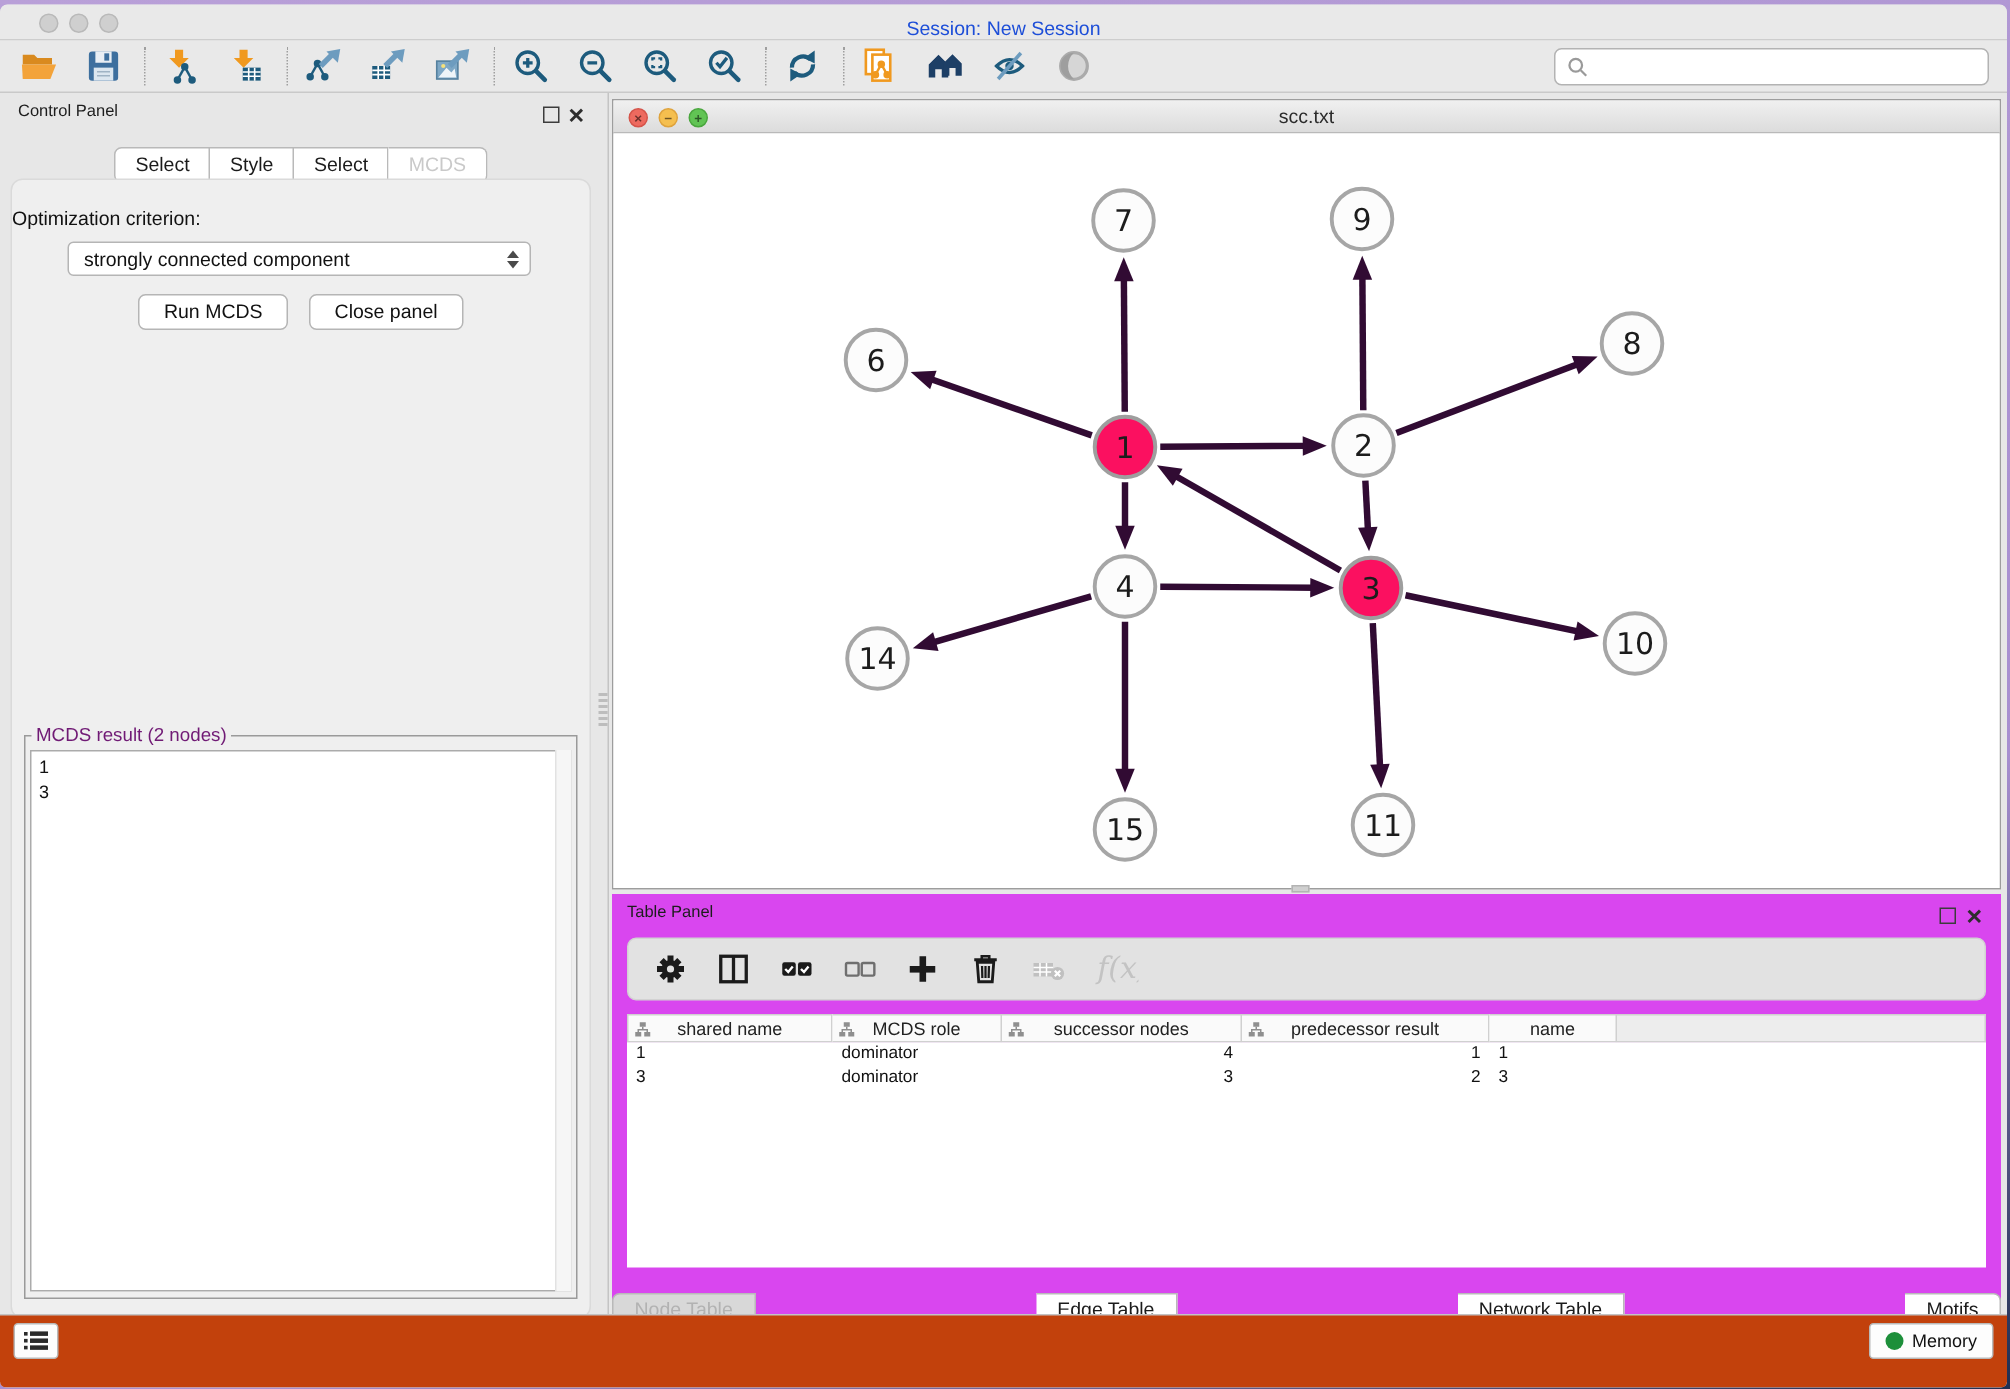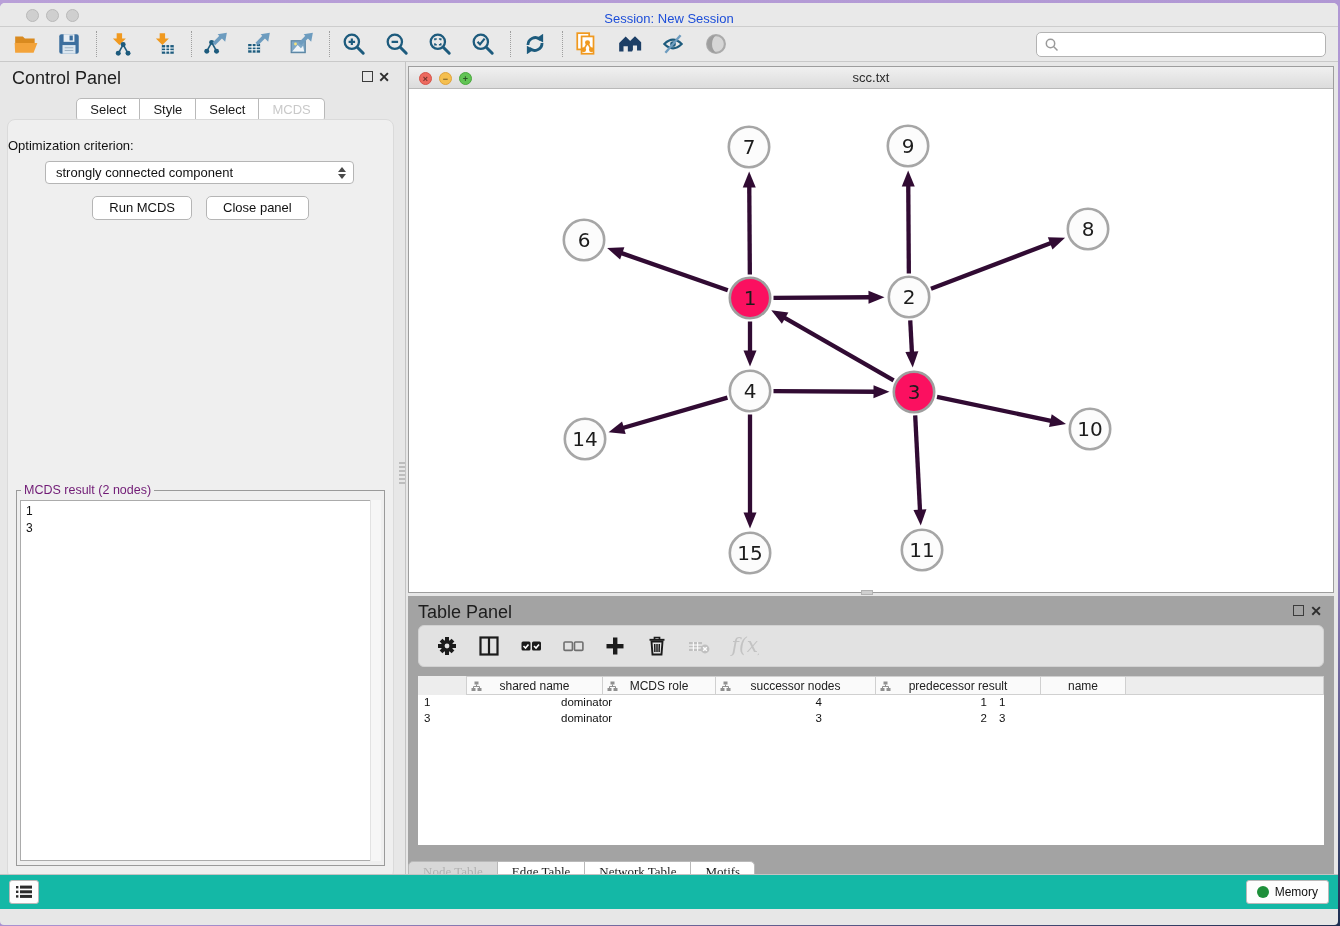--- a/index.html
+++ b/index.html
@@ -26,21 +26,21 @@
     display:flex; align-items:center; padding-left:8px; }
   .tbicon { width:36px; height:30px; display:flex; align-items:center;
     justify-content:center; margin-right:7px; cursor:default; }
   .tbsep { width:1px; height:26px; border-left:1px dotted #9f9f9f; margin:0 6px 0 2px; }
   .searchbox { position:absolute; right:12px; top:5px; width:290px; height:25px;
     background:#fff; border:1px solid #b3b3b3; border-radius:5px;
     display:flex; align-items:center; padding-left:7px; }
   
   .control-panel { position:absolute; left:0; top:59px; width:401px; height:828px;
     background:#e7e7e7; }
-  .panel-title { position:absolute; left:12px; top:6px; font-size:18px; color:#1d1d1d; }
+  .panel-title { position:absolute; left:12px; top:6px; font-size:11px; color:#1d1d1d; }
   .pn-float { position:absolute; width:11px; height:11px; border:1.6px solid #3c3c3c; top:9px; }
   .pn-close { position:absolute; top:7px; font-size:14px; font-weight:bold; color:#2d2d2d; }
   .cp-tabs { position:absolute; top:36px; left:0; right:0; display:flex; justify-content:center; }
   .seg { font-size:13px; padding:3px 13px 4px 13px; background:#fff;
     border:1px solid #b9b9b9; border-left:none; color:#1b1b1b; cursor:default; }
   .seg:first-child { border-left:1px solid #b9b9b9; border-radius:5px 0 0 5px; }
   .seg:last-child { border-radius:0 5px 5px 0; }
   .seg.dimmed { color:#c9c9c9; }
   .cp-body { position:absolute; top:57px; left:7px; right:7px; bottom:11px;
     background:#efefef; border:1px solid #dadada; border-radius:8px; }
@@ -78,44 +78,44 @@
     background:linear-gradient(#f0f0f0,#dcdcdc); border-bottom:1px solid #b9b9b9; }
   .nt-light { position:absolute; top:4.5px; width:13px; height:13px; border-radius:50%;
     font-size:9px; font-weight:bold; text-align:center; line-height:12px; color:rgba(0,0,0,.55); }
   .net-title { position:absolute; top:3px; left:0; right:0; text-align:center;
     font-size:13px; color:#2b2b2b; }
   .net-canvas { position:absolute; top:22px; left:0; right:0; bottom:0; background:#fff; }
   .net-grip { position:absolute; bottom:-3px; left:452px; width:12px; height:5px;
     background:#cfcfcf; border:1px solid #b3b3b3; }
   
   .table-panel { position:absolute; left:408px; top:593px; width:926px; height:290px;
-    background:#a3a3a3; }
+    background:#d946ef; }
   .tp-toolbar { position:absolute; top:29px; left:10px; right:10px; height:42px;
     background:#e2e2e2; border:1px solid #d2d2d2; border-radius:6px;
     display:flex; align-items:center; padding-left:16px; gap:18px; }
   .tp-icon { display:flex; align-items:center; justify-content:center; }
   .tbl-header { position:absolute; top:80px; left:10px; right:10px; height:19px;
-    background:#ededed; display:flex;padding-left:48px; }
+    background:#ededed; display:flex; }
   .th-cell { position:relative; border:1px solid #d0d0d0; border-left:none;
     background:#fafafa; height:19px; font-size:12px; color:#222;
     display:flex; align-items:center; justify-content:center; }
   .th-cell:first-child { border-left:1px solid #d0d0d0; }
   .th-tree { position:absolute; left:4px; top:4px; }
   .tbl-body { position:absolute; top:99px; left:10px; right:10px; height:150px; background:#fff; }
   .tbl-row { display:flex; height:16px; }
   .td-cell { font-size:11.5px; color:#111; padding:1px 6px 0 6px; overflow:hidden; }
-  .bt-tabs { position:absolute; bottom:2px; left:0; right:0; display:flex; justify-content:flex-start;font-family:Liberation Serif, serif; }
+  .bt-tabs { position:absolute; bottom:2px; left:0; right:0; display:flex; justify-content:space-between; }
   .bseg { font-size:13px; padding:2px 14px 3px 14px; background:#fff;
     border:1px solid #b9b9b9; border-left:none; color:#1b1b1b; }
   .bseg:first-child { border-left:1px solid #b9b9b9; border-radius:5px 0 0 5px; }
   .bseg:last-child { border-radius:0 5px 5px 0; }
   .bseg.selected { background:#d8d8d8; color:#b2b2b2; }
   
-  .statusbar { position:absolute; left:0; right:0; bottom:16px; height:35px;
-    background:#14b8a6; border-top:1px solid #c3c3c3; }
+  .statusbar { position:absolute; left:0; right:0; bottom:0; height:49px;
+    background:#c2410c; border-top:1px solid #c3c3c3; }
   .sb-left-btn { position:absolute; left:9px; top:5px; width:30px; height:24px;
     background:#fdfdfd; border:1px solid #b9b9b9; border-radius:3px;
     display:flex; align-items:center; justify-content:center; }
   .memory-btn { position:absolute; right:9px; top:5px; height:24px;
     background:#fdfdfd; border:1px solid #b9b9b9; border-radius:3px;
     display:flex; align-items:center; gap:6px; padding:0 10px; font-size:12px; color:#111; }
   .mem-dot { width:12px; height:12px; border-radius:50%; background:#1d8f3a; }
 </style>
 </head>
 <body>

